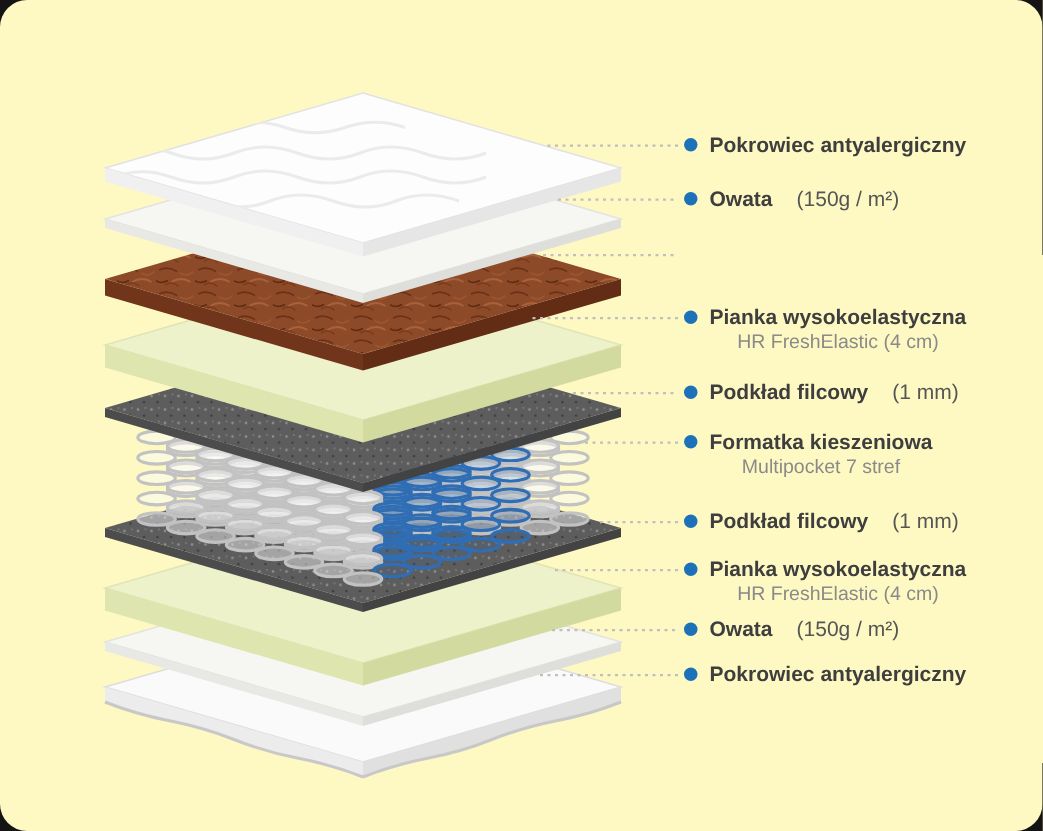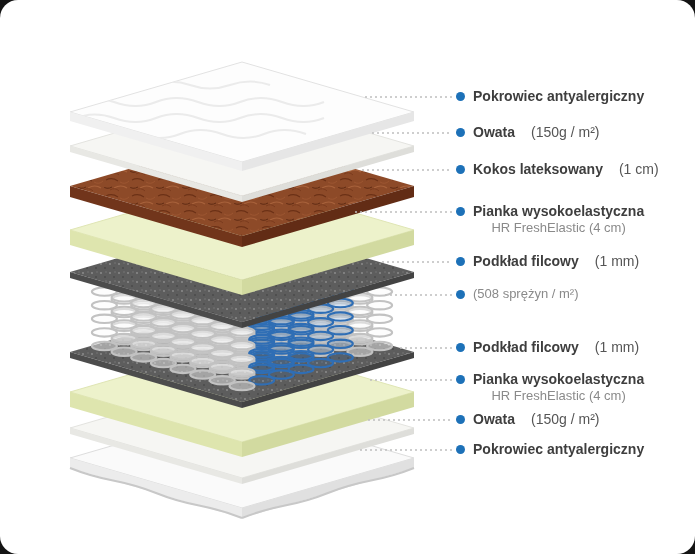--- a/index.html
+++ b/index.html
@@ -1,18 +1,18 @@
 <!DOCTYPE html>
 <html><head>
 <meta charset="utf-8">
 <style>
   html,body { margin:0; padding:0; background:#141414; }
   .page {
     position:relative; width:695px; height:554px;
-    background:#ffffff; border-radius:18px; overflow:hidden;
+    background:#fef9c3; border-radius:18px; overflow:hidden;
     font-family:"Liberation Sans", sans-serif;
   }
   .stage-svg { position:absolute; left:0; top:0; }
   .label { position:absolute; display:flex; gap:8px; align-items:flex-start; }
   .dot  { width:9px; height:9px; border-radius:50%; background:#1d71b8; flex:none; margin-top:4px; }
   .txt  { }
   .t1   { font-size:14px; font-weight:bold; color:#3e3e3e; line-height:17px; white-space:nowrap; }
   .det  { font-weight:normal; color:#555555; margin-left:16px; }
   .det:empty { margin:0; display:none; }
   .sub  { font-size:13px; color:#8a8a8a; line-height:15px; text-align:center; white-space:nowrap; }
@@ -644,27 +644,20 @@
   </div>
 
   <div class="label" style="left:456px; top:124px;">
     <span class="dot"></span>
     <div class="txt">
       <div class="t1"><span>Owata</span><span class="det">(150g / m²)</span></div>
 
     </div>
   </div>
 
-  <div class="label" style="left:456px; top:161px;">
-    <span class="dot"></span>
-    <div class="txt">
-      <div class="t1"><span>Kokos lateksowany</span><span class="det">(1 cm)</span></div>
-
-    </div>
-  </div>
 
   <div class="label" style="left:456px; top:203px;">
     <span class="dot"></span>
     <div class="txt">
       <div class="t1"><span>Pianka wysokoelastyczna</span></div>
       <div class="sub">HR FreshElastic (4 cm)</div>
 
     </div>
   </div>
 
@@ -672,21 +665,22 @@
     <span class="dot"></span>
     <div class="txt">
       <div class="t1"><span>Podkład filcowy</span><span class="det">(1 mm)</span></div>
 
     </div>
   </div>
 
   <div class="label" style="left:456px; top:286px;">
     <span class="dot"></span>
     <div class="txt">
-      <div class="sub">(508 sprężyn / m²)</div>
+      <div class="t1"><span>Formatka kieszeniowa</span></div>
+      <div class="sub">Multipocket 7 stref</div>
     </div>
   </div>
 
   <div class="label" style="left:456px; top:339px;">
     <span class="dot"></span>
     <div class="txt">
       <div class="t1"><span>Podkład filcowy</span><span class="det">(1 mm)</span></div>
 
     </div>
   </div>

